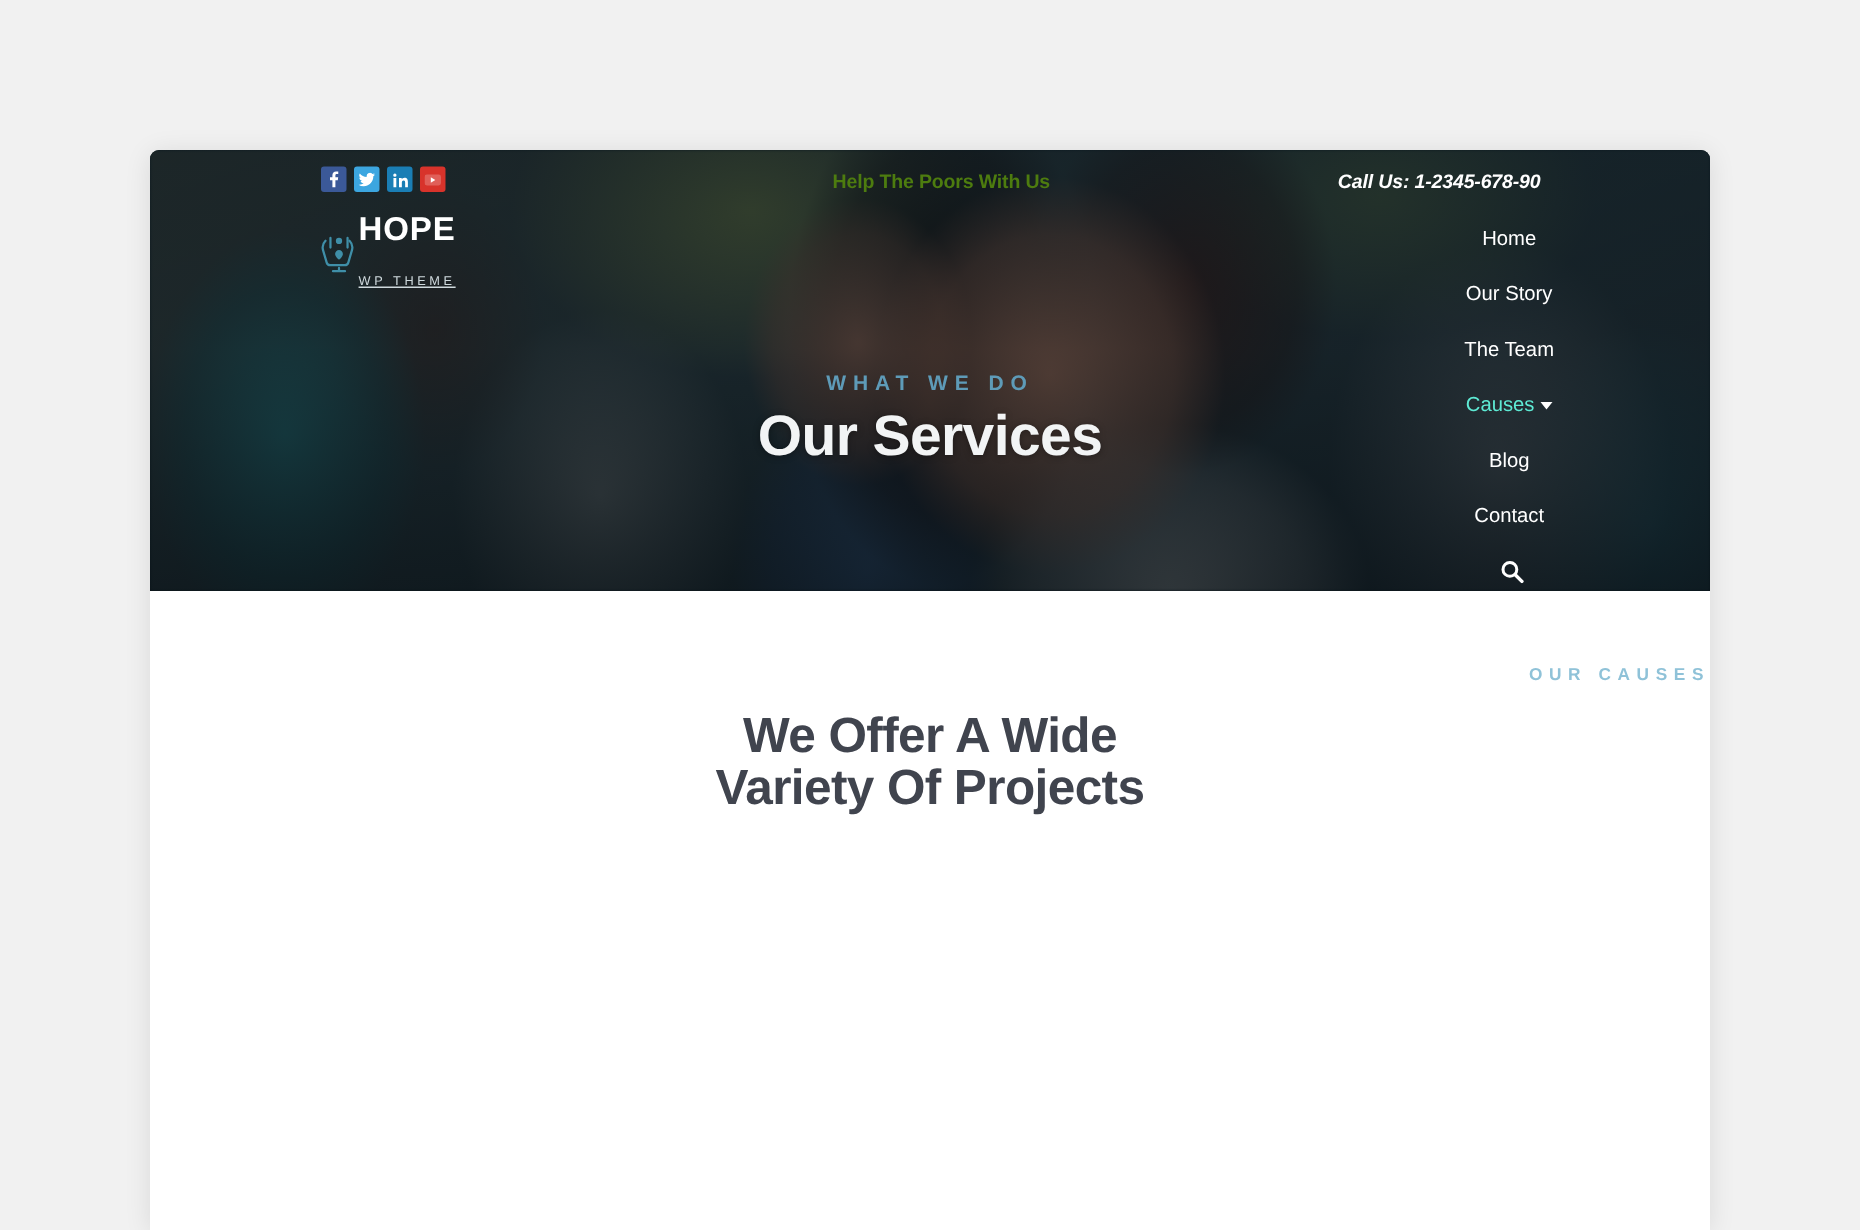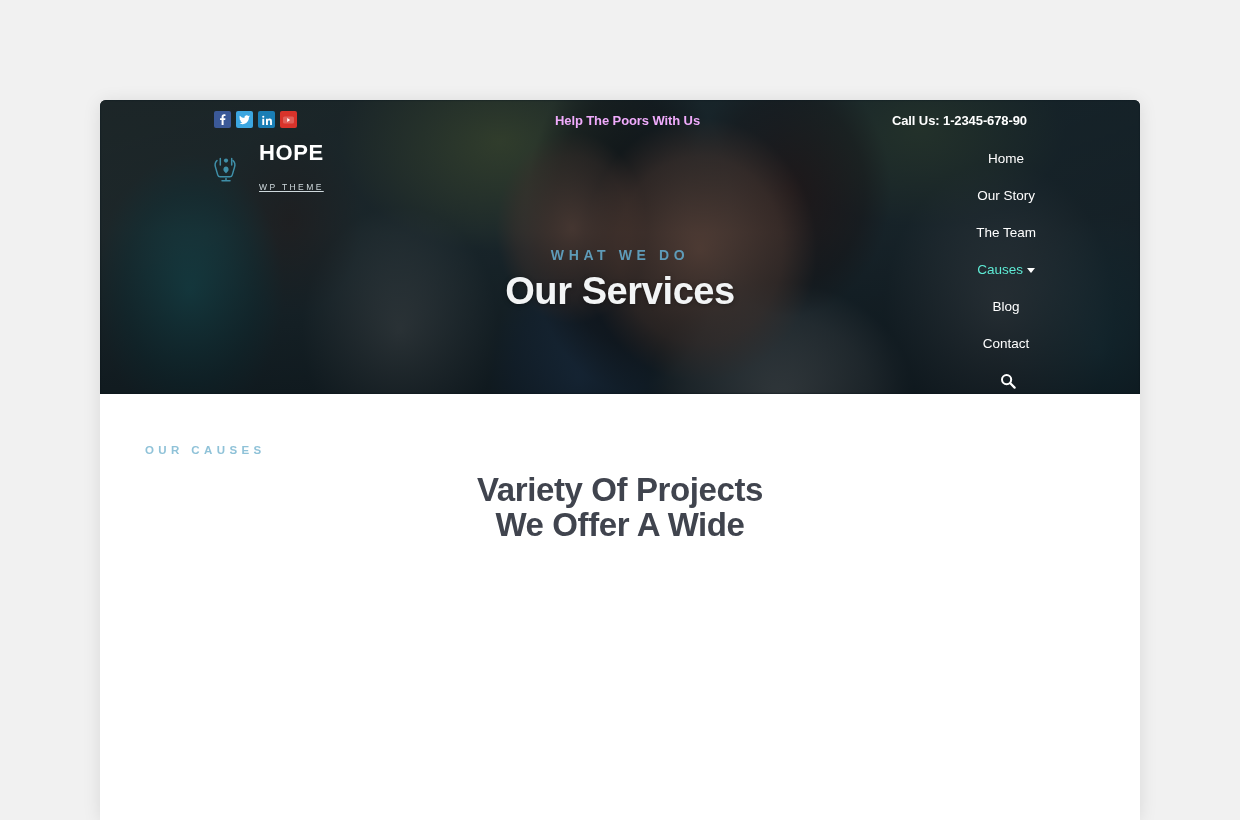--- a/index.html
+++ b/index.html
@@ -95,41 +95,42 @@
   .sc-facebook  { background: #3b5998; }
   .sc-twitter   { background: #3ca6e0; }
   .sc-linkedin  { background: #1a7eb5; }
   .sc-youtube   { background: #d8332b; }
   .social-ico svg { display: block; }
 
   
   .top-tagline {
     position: absolute;
     left: 455px; top: 13px;
-    color: #f0abfc;
+    color: #4d7c0f;
     font-size: 13px;
     font-weight: bold;
     letter-spacing: -0.1px;
   }
   .top-phone {
     position: absolute;
     right: 113px; top: 13px;
     color: #ffffff;
     font-size: 13px;
     font-weight: bold;
     letter-spacing: -0.1px;
+    font-style: italic;
   }
 
   
   .logo-block {
     position: absolute;
     left: 113px; top: 42px;
     display: flex;
     align-items: center;
-    gap: 20px;
+    gap: 0;
     cursor: pointer;
     text-align: right;
   }
   .logo-mark { width: 26px; height: 30px; }
   .logo-text { line-height: 1; }
   .logo-name {
     color: #ffffff;
     font-size: 22px;
     font-weight: bold;
     letter-spacing: 0.6px;
@@ -191,21 +192,21 @@
   }
 
   
   .causes {
     background: #ffffff;
     padding-top: 50px;
     height: 426px;
     position: relative;
   }
   .sec-eyebrow {
-    text-align: left;
+    text-align: right;
     color: #8fc2d8;
     font-size: 11.5px;
     font-weight: bold;
     letter-spacing: 4.4px;
     padding-left: 45px;
   }
   .sec-title {
     text-align: center;
     color: #40444e;
     font-size: 33px;
@@ -288,19 +289,19 @@
       </nav>
 
       <div class="hero-eyebrow">WHAT WE DO</div>
       <h1 class="hero-title">Our Services</h1>
     </div>
   </header>
 
   <section class="causes">
     <div class="sec-eyebrow">OUR CAUSES</div>
     <h2 class="sec-title">
+      <span>We Offer A Wide</span>
       <span>Variety Of Projects</span>
-      <span>We Offer A Wide</span>
     </h2>
 
   </section>
 
 </div>
 
 </body></html>

